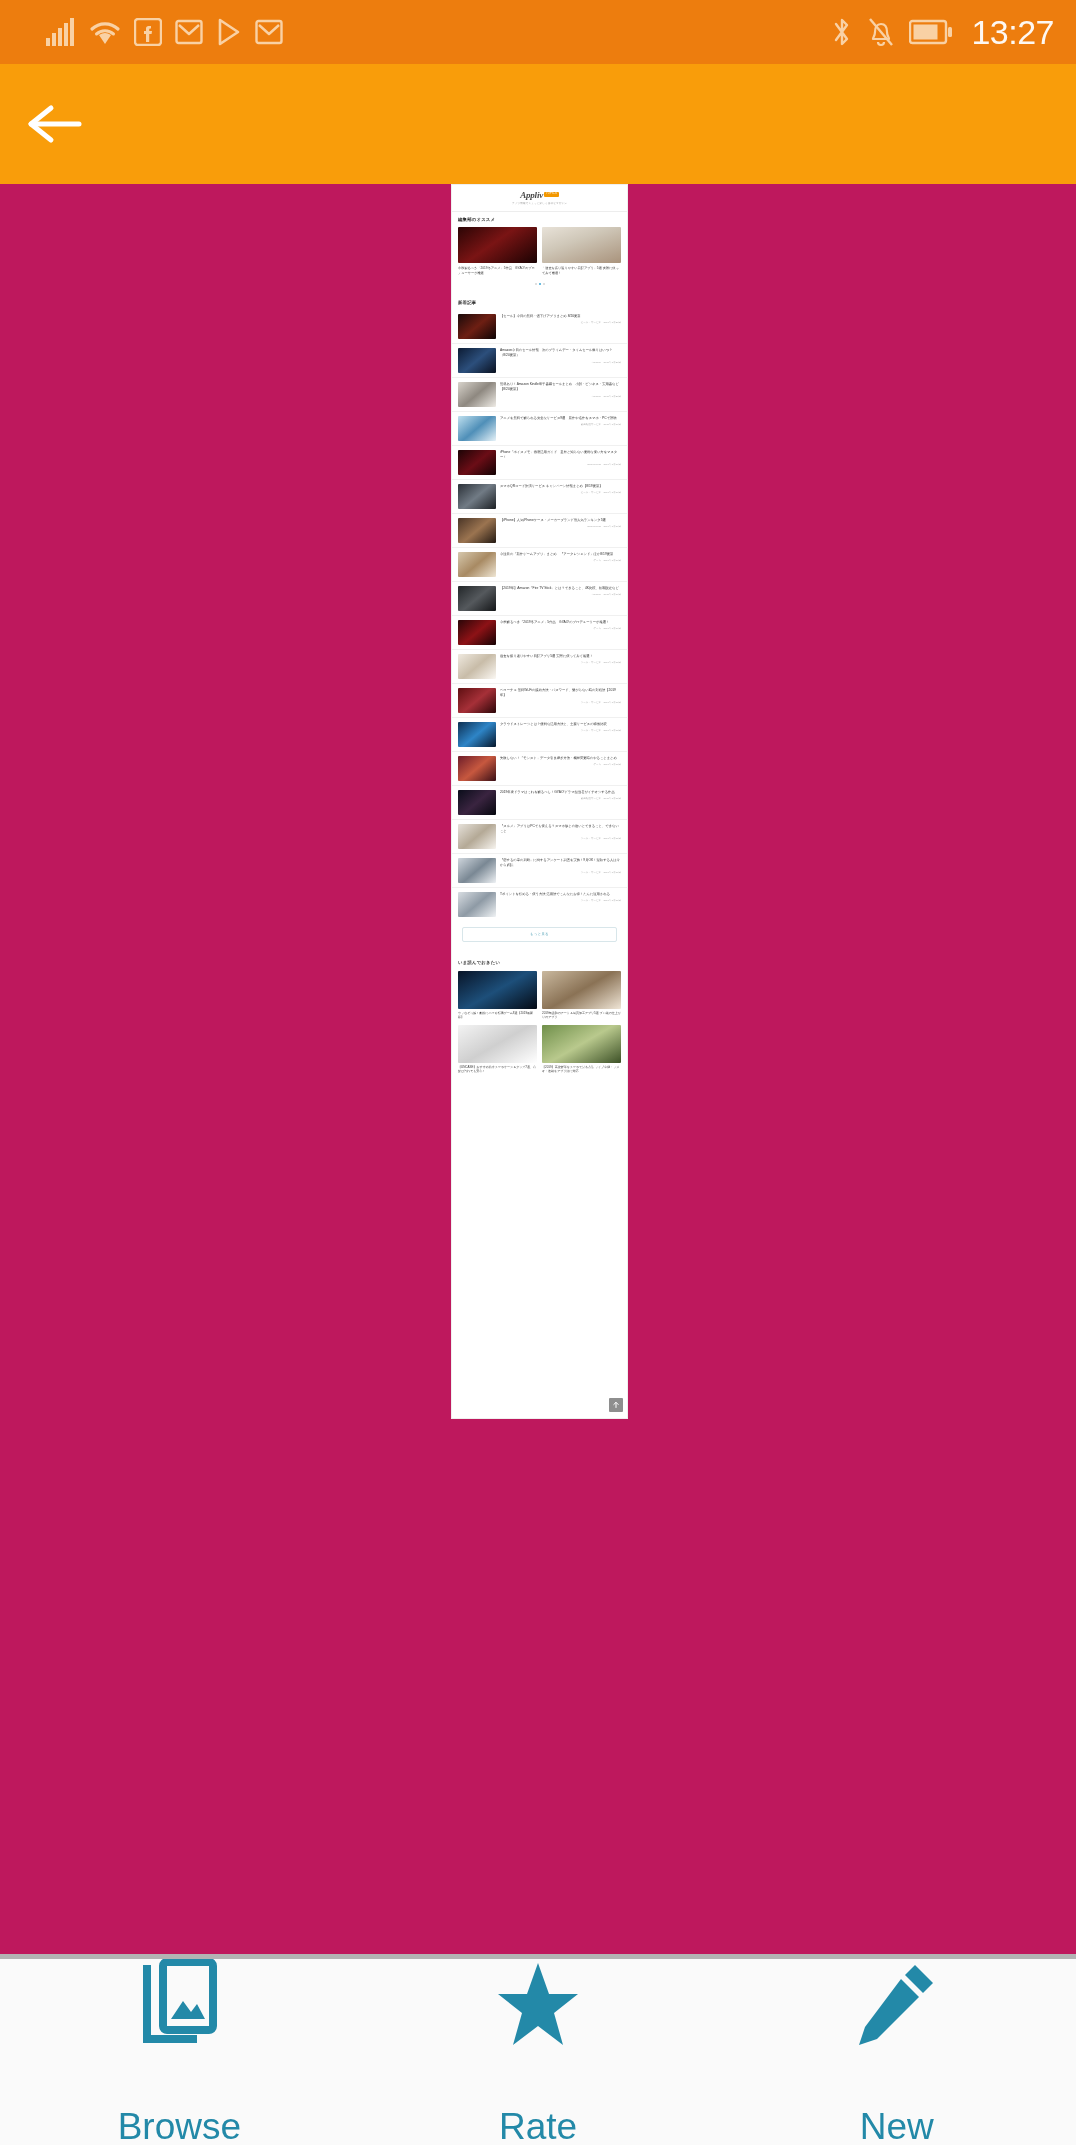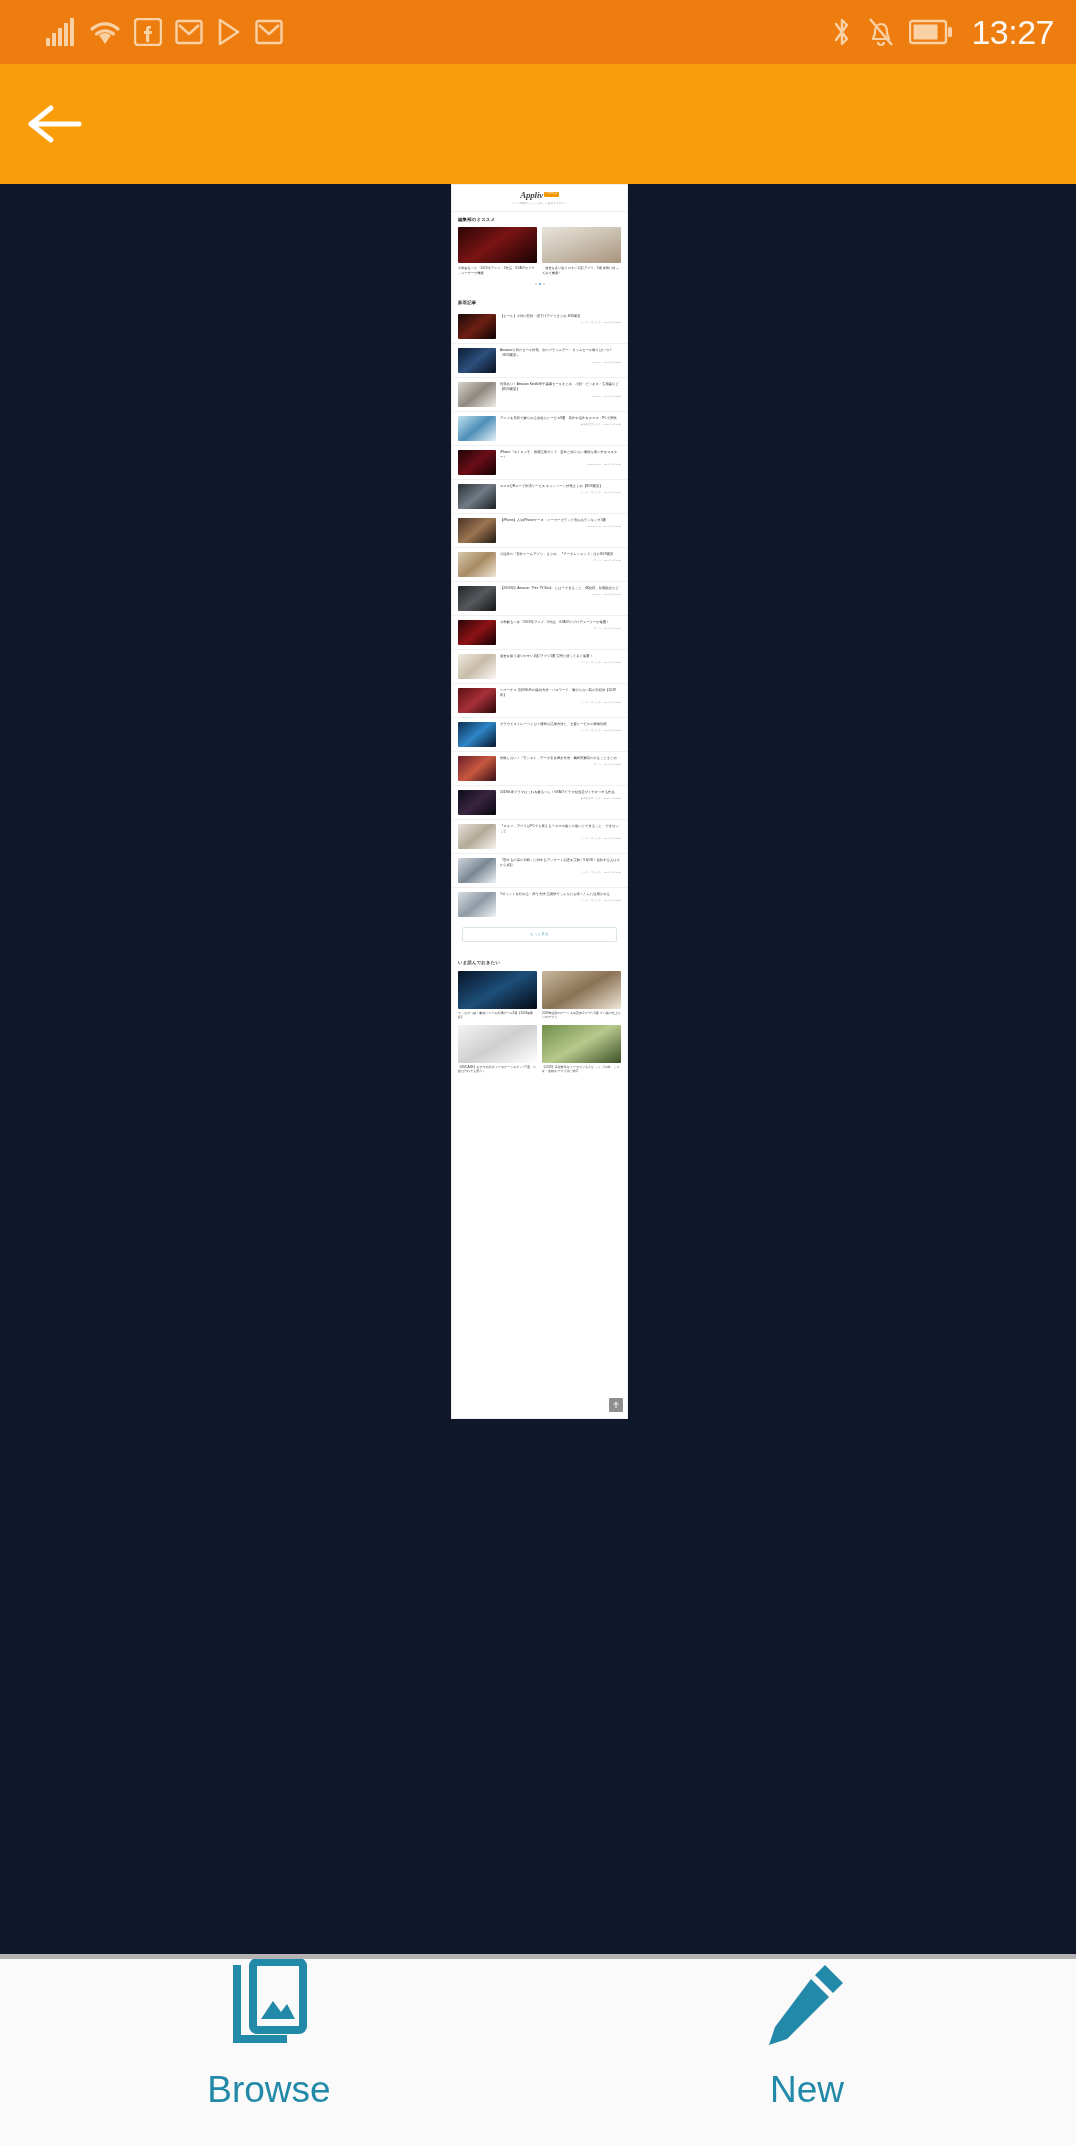--- a/index.html
+++ b/index.html
@@ -37,21 +37,21 @@
     cursor:pointer;
   }
   .appbar-title{
     color:#ffffff;font-size:50px;font-weight:bold;letter-spacing:.5px;
     margin-left:38px;white-space:nowrap;
   }
 
   
   .content{
     position:absolute;left:0;top:184px;width:1076px;height:1772px;
-    background:#0f172a;overflow:hidden;
+    background:#be185d;overflow:hidden;
   }
 
   
   .shot{
     position:absolute;left:452px;top:1px;width:175px;height:1233px;
     background:#ffffff;
     box-shadow:0 0 0 1px #efefef;
     overflow:hidden;
     font-size:3.1px;line-height:1.45;color:#3a3a3a;
   }
@@ -136,21 +136,21 @@
   
   .navdiv{
     position:absolute;left:0;top:1954px;width:1076px;height:5px;background:#b3b3b3;
   }
   .bottomnav{
     position:absolute;left:0;top:1959px;width:1076px;height:186px;
     background:#fafafa;display:flex;align-items:center;
   }
   .navitem{
     flex:1;height:186px;display:flex;flex-direction:column;
-    align-items:center;justify-content:flex-start;gap:22px;cursor:pointer;
+    align-items:center;justify-content:space-between;gap:22px;cursor:pointer;
   }
   .navlabel{color:#2389A8;font-size:37px;line-height:1;}
 </style>
 </head>
 <body>
 
 <div class="statusbar">
   <div class="sb-left">
     <svg class="sb-ico" width="30" height="28" viewBox="0 0 30 28">
       <rect x="0" y="20" width="4" height="8" fill="#FCE0BF"></rect>
@@ -409,20 +409,26 @@
 
   <div class="navitem">
     <svg width="84" height="90" viewBox="0 0 84 90">
       <path d="M10 10 L10 80 L56 80" stroke="#2389A8" stroke-width="8" fill="none" stroke-linecap="square" stroke-linejoin="miter"></path>
       <rect x="26" y="3" width="50" height="68" rx="4" stroke="#2389A8" stroke-width="8" fill="none"></rect>
       <path d="M34 60 L46 42 L54 53 L60 45 L68 60 Z" fill="#2389A8"></path>
     </svg>
     <div class="navlabel">Browse</div>
   </div>
 
+  <div class="navitem">
+    <svg width="84" height="90" viewBox="0 0 84 90">
+      <path d="M42 4 L53 35 L82 35 L58 54 L67 86 L42 67 L17 86 L26 54 L2 35 L31 35 Z" fill="#2389A8"></path>
+    </svg>
+    <div class="navlabel">Rate</div>
+  </div>
 
   <div class="navitem">
     <svg width="84" height="90" viewBox="0 0 84 90">
       <path d="M60 6 L78 24 L68 34 L50 16 Z" fill="#2389A8"></path>
       <path d="M46 20 L64 38 L22 80 L4 86 L10 68 Z" fill="#2389A8"></path>
     </svg>
     <div class="navlabel">New</div>
   </div>
 
 </div>

